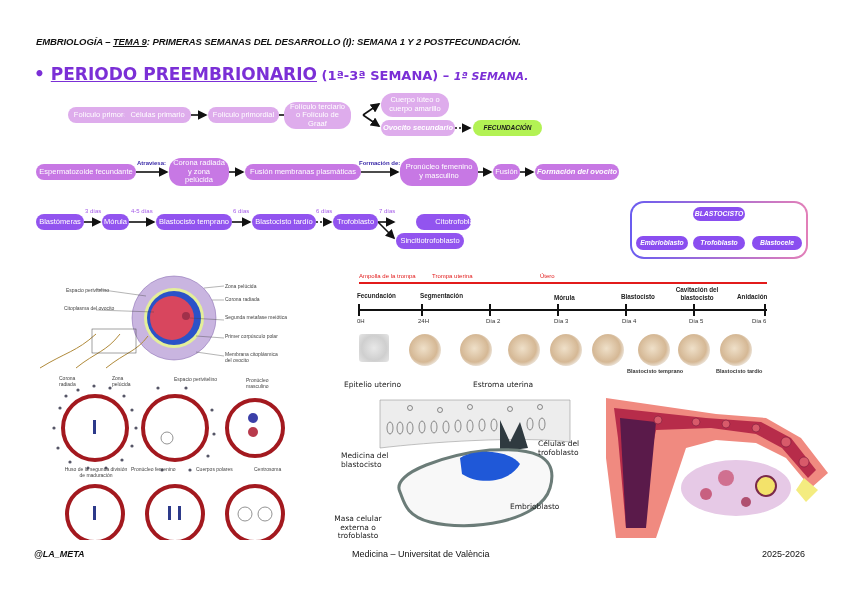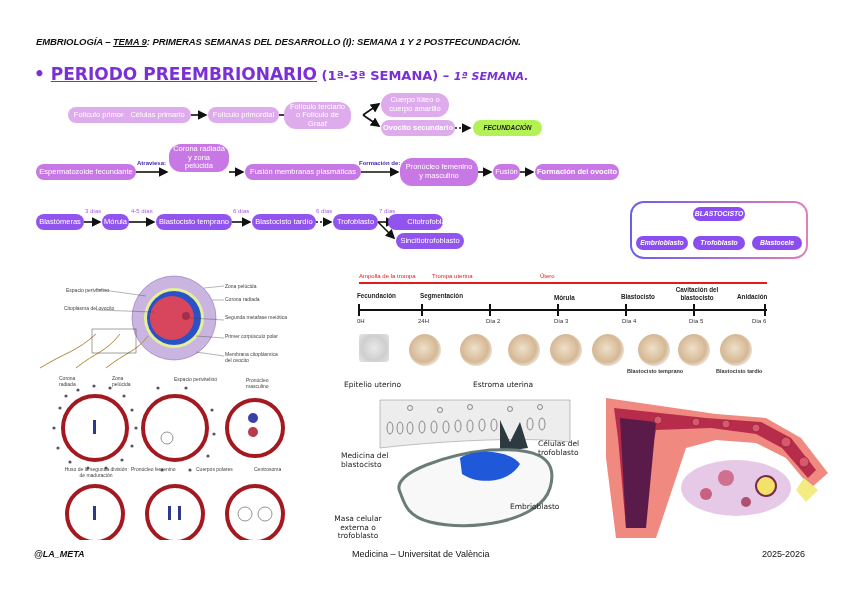--- a/index.html
+++ b/index.html
@@ -22,21 +22,21 @@
   .title .ital { font-style: italic; font-size: 11px; }
 
   .pill {
     position: absolute; display: flex; align-items: center; justify-content: center;
     text-align: center; color: #fff; border-radius: 12px; line-height: 1.15;
     font-size: 7.5px; padding: 0 4px; white-space: nowrap;
   }
   .p-light { background: #deacec; }
   .p-mid { background: #c778e4; }
   .p-violet { background: #9254ef; }
-  .p-bold { font-weight: bold; }
+  .p-bold { font-weight: bold; font-style: italic; }
   .p-green { background: #b3f254; color: #1a1a1a; font-weight: bold; font-style: italic; font-size: 6.5px; }
 
   .lbl { position: absolute; font-size: 6px; font-weight: bold; white-space: nowrap; }
   .lbl-blue { color: #3a2aa8; }
   .lbl-violet { color: #a55ce8; font-weight: normal; }
 
   svg.arrows { position: absolute; left: 0; top: 0; width: 848px; height: 599px; pointer-events: none; }
 
   .blasto-box {
     position: absolute; left: 630px; top: 201px; width: 178px; height: 58px;
@@ -129,37 +129,37 @@
 <div class="pill p-light" style="left:124px;top:107px;width:67px;height:16px;">Células primario</div>
 <div class="pill p-light" style="left:208px;top:107px;width:71px;height:16px;">Folículo primordial</div>
 <div class="pill p-light" style="left:284px;top:102px;width:67px;height:27px;white-space:normal;">Folículo terciario o Folículo de Graaf</div>
 <div class="pill p-light" style="left:381px;top:93px;width:68px;height:24px;white-space:normal;">Cuerpo lúteo o cuerpo amarillo</div>
 <div class="pill p-light p-bold" style="left:381px;top:120px;width:74px;height:16px;">Ovocito secundario</div>
 <div class="pill p-green" style="left:473px;top:120px;width:69px;height:16px;">FECUNDACIÓN</div>
 
 <div class="lbl lbl-blue" style="left:137px;top:160px;">Atraviesa:</div>
 <div class="lbl lbl-blue" style="left:359px;top:160px;">Formación de:</div>
 <div class="pill p-mid" style="left:36px;top:164px;width:100px;height:16px;">Espermatozoide fecundante</div>
-<div class="pill p-mid" style="left:169px;top:144px;width:60px;height:28px;white-space:normal;">Corona radiada y zona pelúcida</div>
+<div class="pill p-mid" style="left:169px;top:158px;width:60px;height:28px;white-space:normal;">Corona radiada y zona pelúcida</div>
 <div class="pill p-mid" style="left:245px;top:164px;width:116px;height:16px;">Fusión membranas plasmáticas</div>
 <div class="pill p-mid" style="left:400px;top:158px;width:78px;height:28px;white-space:normal;">Pronúcleo femenino y masculino</div>
 <div class="pill p-mid" style="left:493px;top:164px;width:27px;height:16px;">Fusión</div>
 <div class="pill p-mid p-bold" style="left:535px;top:164px;width:84px;height:16px;">Formación del ovocito</div>
 
 <div class="lbl lbl-violet" style="left:85px;top:208px;">3 días</div>
 <div class="lbl lbl-violet" style="left:131px;top:208px;">4-5 días</div>
 <div class="lbl lbl-violet" style="left:233px;top:208px;">6 días</div>
 <div class="lbl lbl-violet" style="left:316px;top:208px;">6 días</div>
 <div class="lbl lbl-violet" style="left:379px;top:208px;">7 días</div>
 <div class="pill p-violet" style="left:36px;top:214px;width:48px;height:16px;">Blastómeras</div>
 <div class="pill p-violet" style="left:102px;top:214px;width:27px;height:16px;">Mórula</div>
 <div class="pill p-violet" style="left:156px;top:214px;width:76px;height:16px;">Blastocisto temprano</div>
 <div class="pill p-violet" style="left:252px;top:214px;width:64px;height:16px;">Blastocisto tardío</div>
 <div class="pill p-violet" style="left:333px;top:214px;width:45px;height:16px;">Trofoblasto</div>
-<div class="pill p-violet" style="left:388px;top:214px;width:55px;height:16px;padding-left:36px;">Citotrofoblasto</div>
+<div class="pill p-violet" style="left:416px;top:214px;width:55px;height:16px;padding-left:36px;">Citotrofoblasto</div>
 <div class="pill p-violet" style="left:396px;top:233px;width:68px;height:16px;">Sincitiotrofoblasto</div>
 
 <div class="blasto-box"></div>
 <div class="pill pill-b" style="left:693px;top:207px;width:52px;height:14px;">BLASTOCISTO</div>
 <div class="pill pill-b" style="left:636px;top:236px;width:52px;height:14px;">Embrioblasto</div>
 <div class="pill pill-b" style="left:693px;top:236px;width:52px;height:14px;">Trofoblasto</div>
 <div class="pill pill-b" style="left:752px;top:236px;width:50px;height:14px;">Blastocele</div>
 
 <svg style="position:absolute;left:36px;top:272px;" width="270" height="98">
   <g fill="#c9b5e0" stroke="#7a5aa8" stroke-width="0.5">

